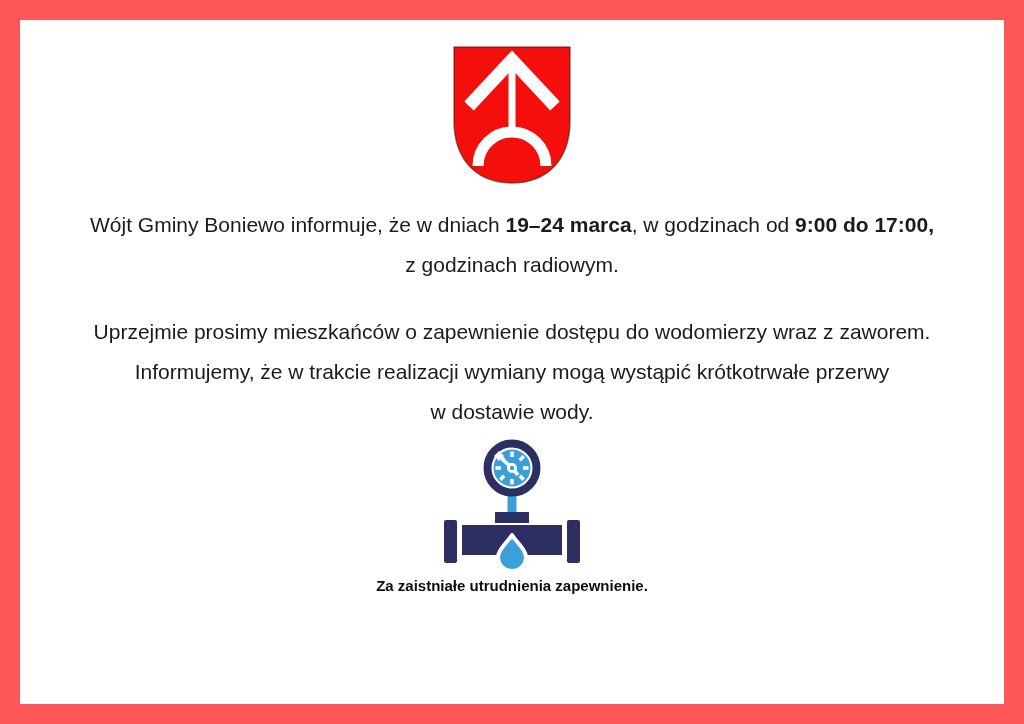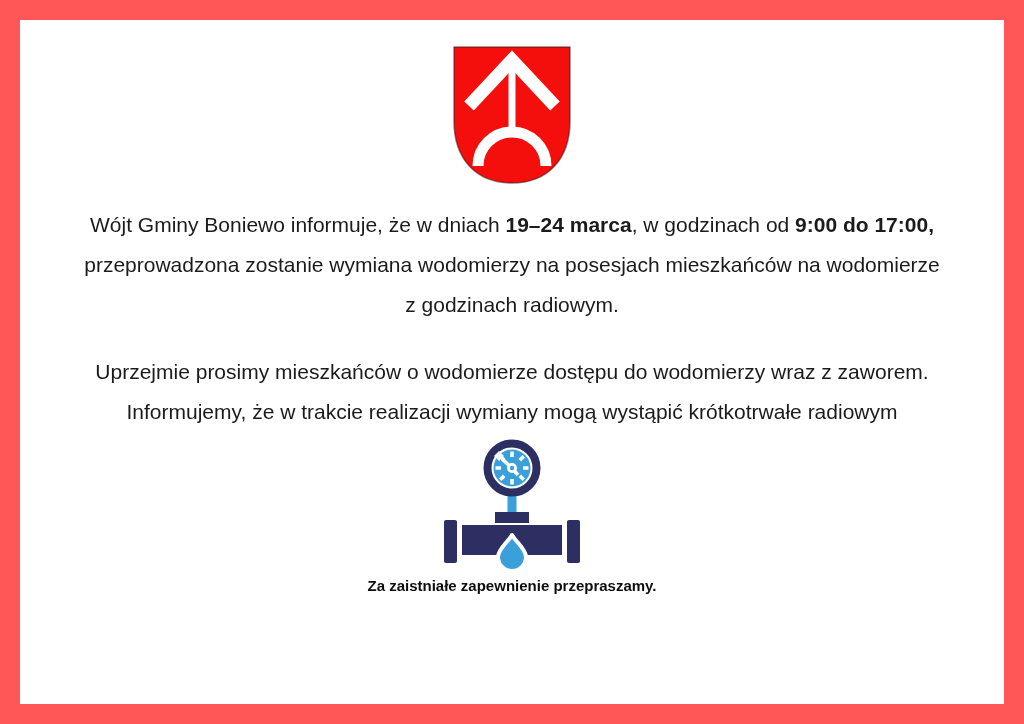--- a/index.html
+++ b/index.html
@@ -64,27 +64,27 @@
     <svg width="120" height="140" viewBox="0 0 120 140">
       <path class="shield" d="M2,2 H118 V76 C118,114 96,138 60,138 C24,138 2,114 2,76 Z"></path>
       <path class="charge" d="M17,61 L60,15 L103,61" stroke-width="13" stroke-linejoin="miter"></path>
       <rect class="charge-fill" x="56.5" y="18" width="7" height="72"></rect>
       <path class="charge" d="M26,121 A34,34 0 1 1 94,121" stroke-width="11"></path>
     </svg>
   </div>
 
   <div class="announcement">
     <p class="line"><span>Wójt Gminy Boniewo informuje, że w dniach </span><b>19–24 marca</b><span>, w godzinach od </span><b>9:00 do 17:00,</b></p>
-    <p class="line">przeprowadzona zostanie wymiana wodomierzy na posesjach mieszkańców na wodomierze</p>
     <p class="line">z godzinach radiowym.</p>
   </div>
 
   <div class="request">
-    <p class="line">Uprzejmie prosimy mieszkańców o wodomierze dostępu do wodomierzy wraz z zaworem.</p>
-    <p class="line">Informujemy, że w trakcie realizacji wymiany mogą wystąpić krótkotrwałe radiowym</p>
+    <p class="line">Uprzejmie prosimy mieszkańców o zapewnienie dostępu do wodomierzy wraz z zaworem.</p>
+    <p class="line">Informujemy, że w trakcie realizacji wymiany mogą wystąpić krótkotrwałe przerwy</p>
+    <p class="line">w dostawie wody.</p>
   </div>
 
   <div class="meter-wrap">
     <svg width="140" height="140" viewBox="0 0 140 140">
 
       <rect class="blue-fill" x="65.5" y="58" width="9" height="20"></rect>
       <rect class="navy-fill" x="53" y="77" width="34" height="11"></rect>
 
       <rect class="navy-fill" x="2" y="85" width="13" height="43" rx="2"></rect>
       <rect class="navy-fill" x="125" y="85" width="13" height="43" rx="2"></rect>
@@ -111,16 +111,16 @@
           <line class="needle" x1="70" y1="33" x2="76" y2="40"></line>
           <polygon class="charge-fill" points="57,16 62,21 57,26 52,21"></polygon>
         </g>
         <circle class="charge-fill" cx="70" cy="33" r="5"></circle>
         <circle class="blue-fill" cx="70" cy="33" r="2.2"></circle>
       </g>
     </svg>
   </div>
 
   <div class="footer">
-    <p class="footer-line">Za zaistniałe zapewnienie przepraszamy.</p>
+    <p class="footer-line">Za zaistniałe utrudnienia zapewnienie.</p>
   </div>
 
 </div>
 
 </body></html>

